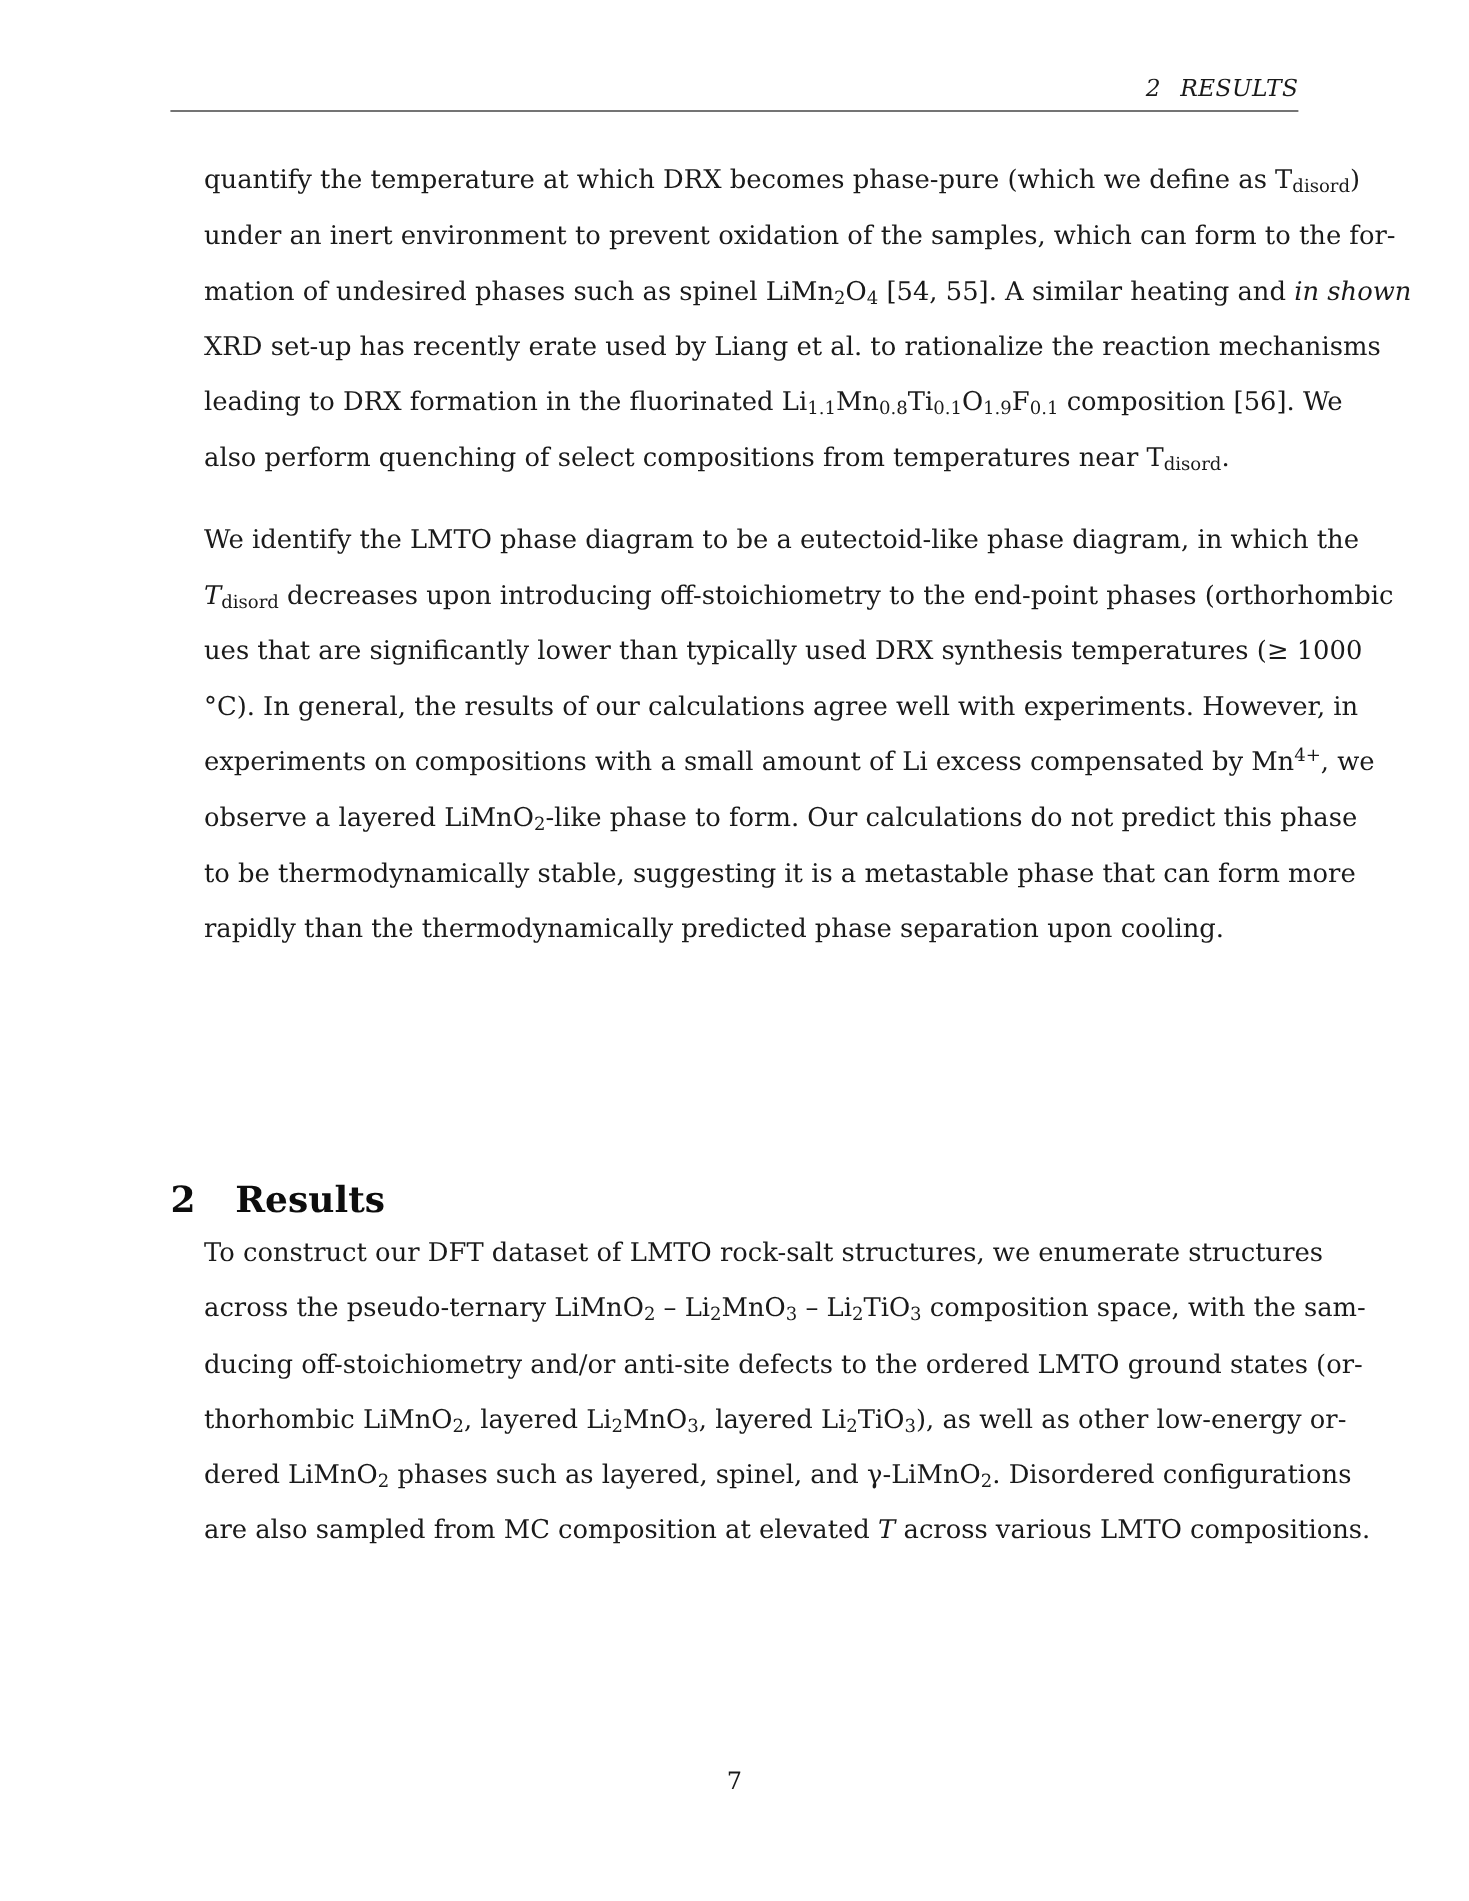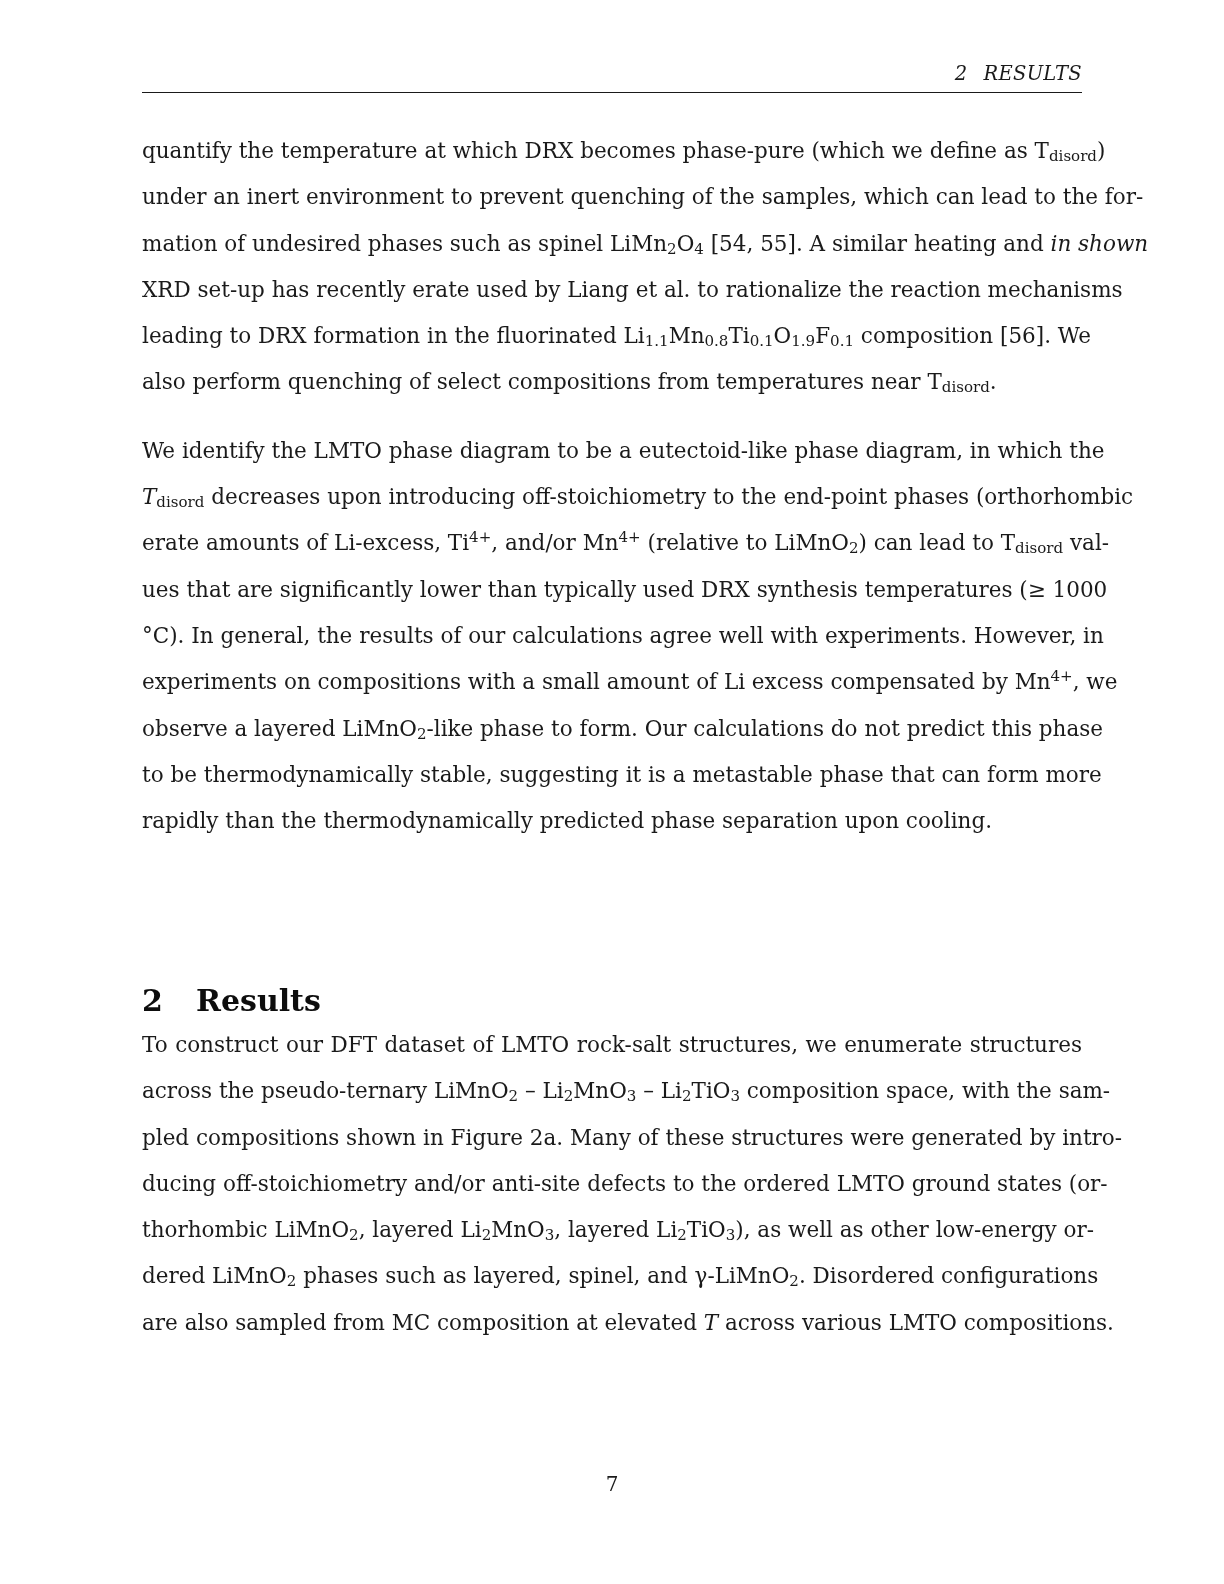--- a/index.html
+++ b/index.html
@@ -61,20 +61,21 @@
     -webkit-hyphens: manual;
   }
   p.para:last-child { margin-bottom: 0; }
 
   
   .ln {
     display: block;
     text-align: justify;
     text-align-last: justify;
     white-space: nowrap;
+    margin-left: 28px;
   }
   .ln.last {
     text-align-last: left;
   }
 
   sub {
     font-size: 0.70em;
     vertical-align: -0.22em;
     line-height: 0;
   }
@@ -122,50 +123,48 @@
 
   <div class="runhead">
     <span class="sec-num">2</span><span>RESULTS</span>
   </div>
   <div class="headrule"></div>
 
   <div class="body">
 
     <p class="para">
         <span class="ln"><span>quantify the temperature at which DRX becomes phase-pure (which we define as T</span><sub>disord</sub><span>)</span></span>
-        <span class="ln">under an inert environment to prevent quenching of the samples, which can lead to the for-</span>
+        <span class="ln">under an inert environment to prevent oxidation of the samples, which can form to the for-</span>
         <span class="ln"><span>mation of undesired phases such as spinel LiMn</span><sub>2</sub><span>O</span><sub>4</sub><span> [54, 55]. A similar heating and </span><span class="it">in shown</span></span>
         <span class="ln">XRD set-up has recently erate used by Liang et al. to rationalize the reaction mechanisms</span>
         <span class="ln"><span>leading to DRX formation in the fluorinated Li</span><sub>1.1</sub><span>Mn</span><sub>0.8</sub><span>Ti</span><sub>0.1</sub><span>O</span><sub>1.9</sub><span>F</span><sub>0.1</sub><span> composition [56]. We</span></span>
         <span class="ln last"><span>also perform quenching of select compositions from temperatures near T</span><sub>disord</sub><span>.</span></span>
       </p>
 
     <p class="para">
         <span class="ln">We identify the LMTO phase diagram to be a eutectoid-like phase diagram, in which the</span>
         <span class="ln"><span class="mathit">T</span><sub>disord</sub><span> decreases upon introducing off-stoichiometry to the end-point phases (orthorhombic</span></span>
-        <span class="ln"><span>erate amounts of Li-excess, Ti</span><sup>4+</sup><span>, and/or Mn</span><sup>4+</sup><span> (relative to LiMnO</span><sub>2</sub><span>) can lead to T</span><sub>disord</sub><span> val-</span></span>
         <span class="ln">ues that are significantly lower than typically used DRX synthesis temperatures (≥ 1000</span>
         <span class="ln">°C). In general, the results of our calculations agree well with experiments. However, in</span>
         <span class="ln"><span>experiments on compositions with a small amount of Li excess compensated by Mn</span><sup>4+</sup><span>, we</span></span>
         <span class="ln"><span>observe a layered LiMnO</span><sub>2</sub><span>-like phase to form. Our calculations do not predict this phase</span></span>
         <span class="ln">to be thermodynamically stable, suggesting it is a metastable phase that can form more</span>
         <span class="ln last">rapidly than the thermodynamically predicted phase separation upon cooling.</span>
       </p>
 
   </div>
 
   <div class="section-head">
     <span class="num">2</span><span>Results</span>
   </div>
 
   <div class="body" style="top:1022px;">
     <p class="para">
         <span class="ln">To construct our DFT dataset of LMTO rock-salt structures, we enumerate structures</span>
         <span class="ln"><span>across the pseudo-ternary LiMnO</span><sub>2</sub><span> – Li</span><sub>2</sub><span>MnO</span><sub>3</sub><span> – Li</span><sub>2</sub><span>TiO</span><sub>3</sub><span> composition space, with the sam-</span></span>
-        <span class="ln">pled compositions shown in Figure 2a. Many of these structures were generated by intro-</span>
         <span class="ln">ducing off-stoichiometry and/or anti-site defects to the ordered LMTO ground states (or-</span>
         <span class="ln"><span>thorhombic LiMnO</span><sub>2</sub><span>, layered Li</span><sub>2</sub><span>MnO</span><sub>3</sub><span>, layered Li</span><sub>2</sub><span>TiO</span><sub>3</sub><span>), as well as other low-energy or-</span></span>
         <span class="ln"><span>dered LiMnO</span><sub>2</sub><span> phases such as layered, spinel, and γ-LiMnO</span><sub>2</sub><span>. Disordered configurations</span></span>
         <span class="ln"><span>are also sampled from MC composition at elevated </span><span class="mathit">T</span><span> across various LMTO compositions.</span></span>
       </p>
   </div>
 
   <div class="pagenum">7</div>
 
 </div>

